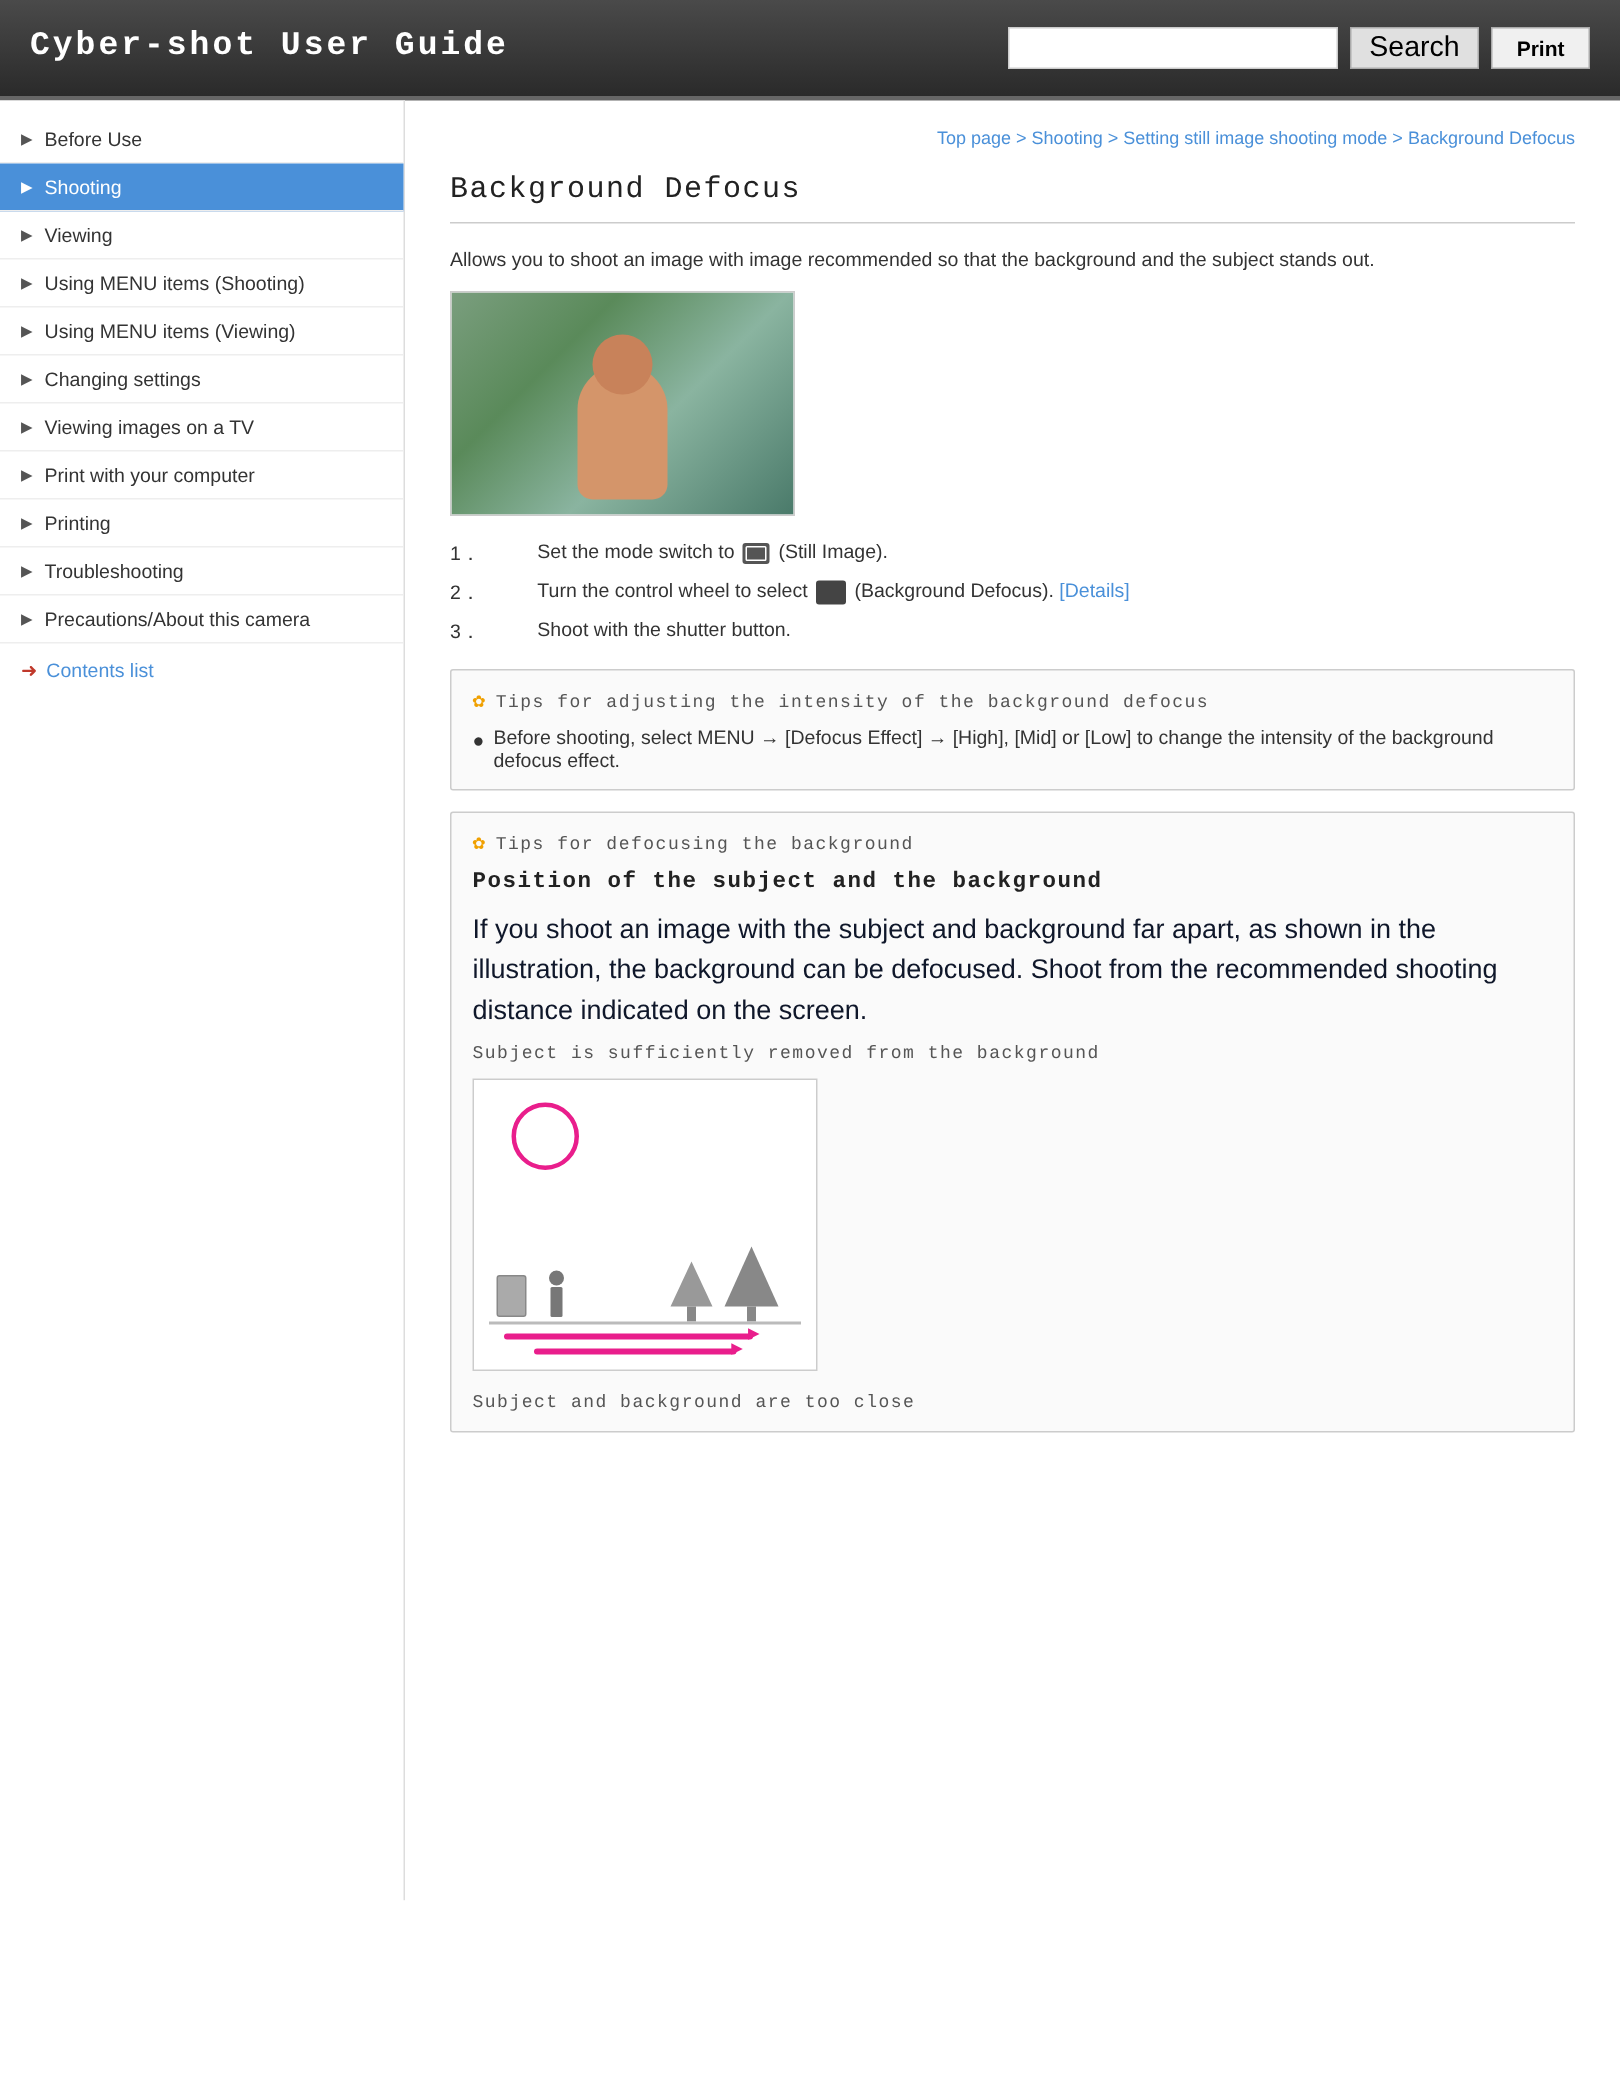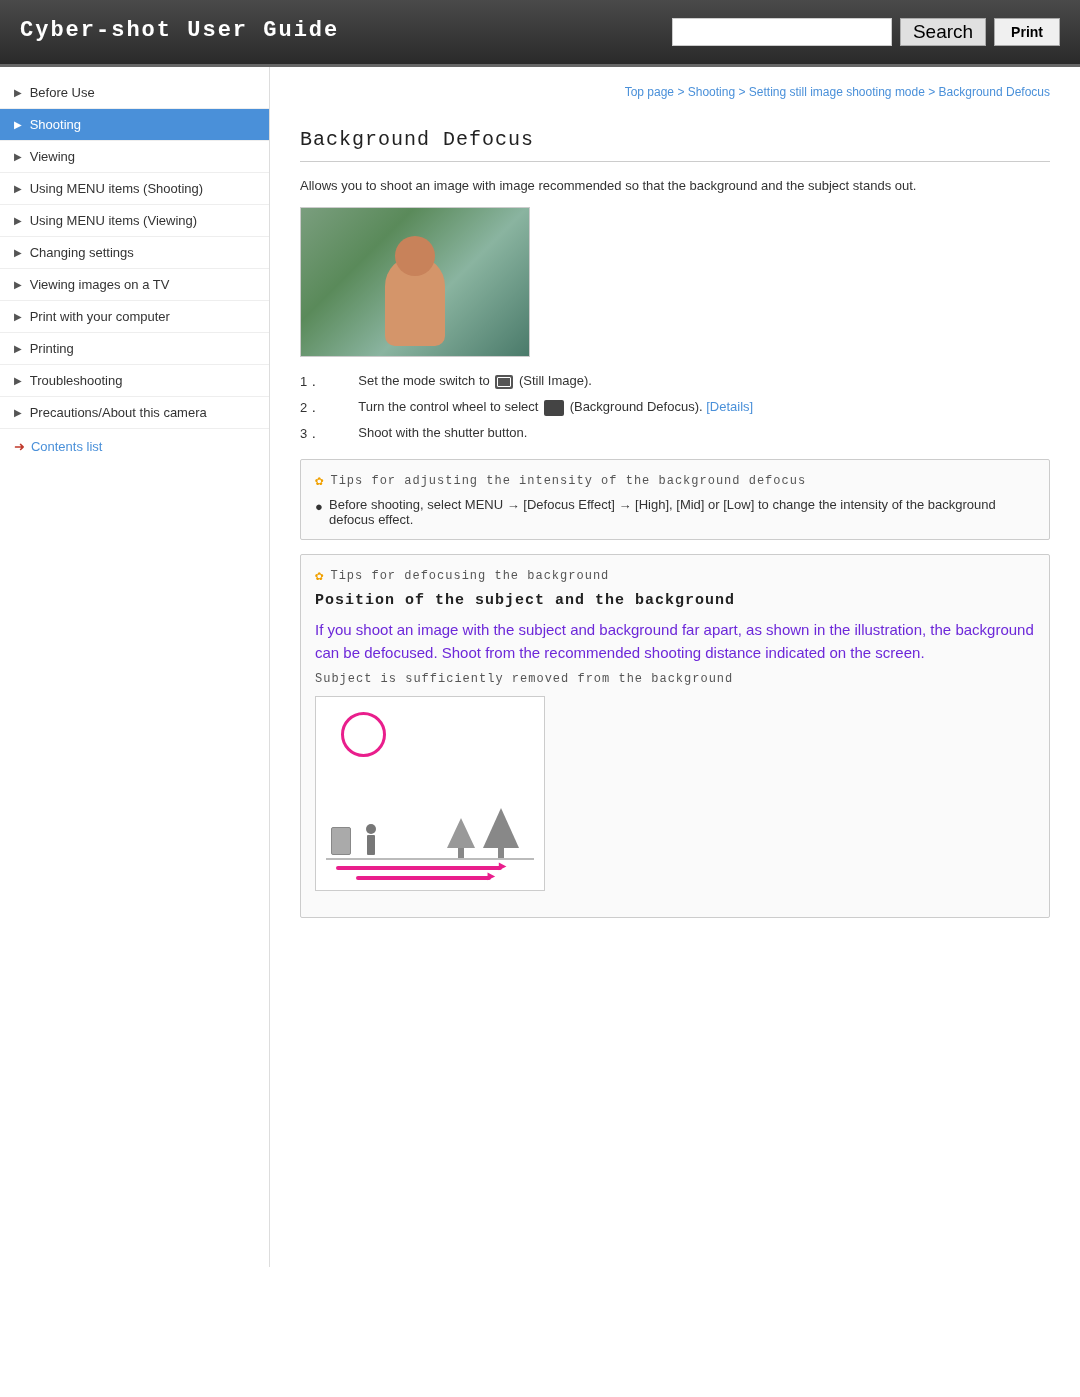--- a/index.html
+++ b/index.html
@@ -103,21 +103,21 @@
     
     .content {
       flex: 1;
       padding: 10px 30px 30px 30px;
     }
 
     
     .breadcrumb {
       font-size: 12px;
       color: #4a90d9;
-      margin-bottom: 29px;
+      margin-bottom: 16px;
       margin-top: 8px;
       text-align: right;
     }
     .breadcrumb a {
       color: #4a90d9;
       text-decoration: none;
       cursor: pointer;
     }
     .breadcrumb span {
       color: #4a90d9;
@@ -265,22 +265,22 @@
     .section-heading {
       font-family: 'Courier New', monospace;
       font-size: 15px;
       letter-spacing: 1px;
       margin-bottom: 10px;
       color: #222;
       margin-top: 4px;
     }
 
     .body-text {
-      font-size: 15px;
-      color: #6d28d9;
+      font-size: 18px;
+      color: #0f172a;
       margin-bottom: 8px;
       line-height: 1.5;
     }
 
     .caption-text {
       font-family: 'Courier New', monospace;
       font-size: 12px;
       letter-spacing: 1px;
       color: #555;
       margin-bottom: 10px;
@@ -553,16 +553,17 @@
         <div class="diagram-arrows">
           <div style="position:relative; height:4px; background:#e91e8c; border-radius:2px; width:80%; margin-left:10px;">
             <span style="position:absolute; right:-4px; top:-6px; color:#e91e8c; font-size:10px;">▶</span>
           </div>
           <div style="position:relative; height:4px; background:#e91e8c; border-radius:2px; width:65%; margin-left:30px; margin-top:4px;">
             <span style="position:absolute; right:-4px; top:-6px; color:#e91e8c; font-size:10px;">▶</span>
           </div>
         </div>
       </div>
 
+      <p class="subject-close-caption">Subject and background are too close</p>
     </div>
 
   </div>
 </div>
 
 </body></html>

